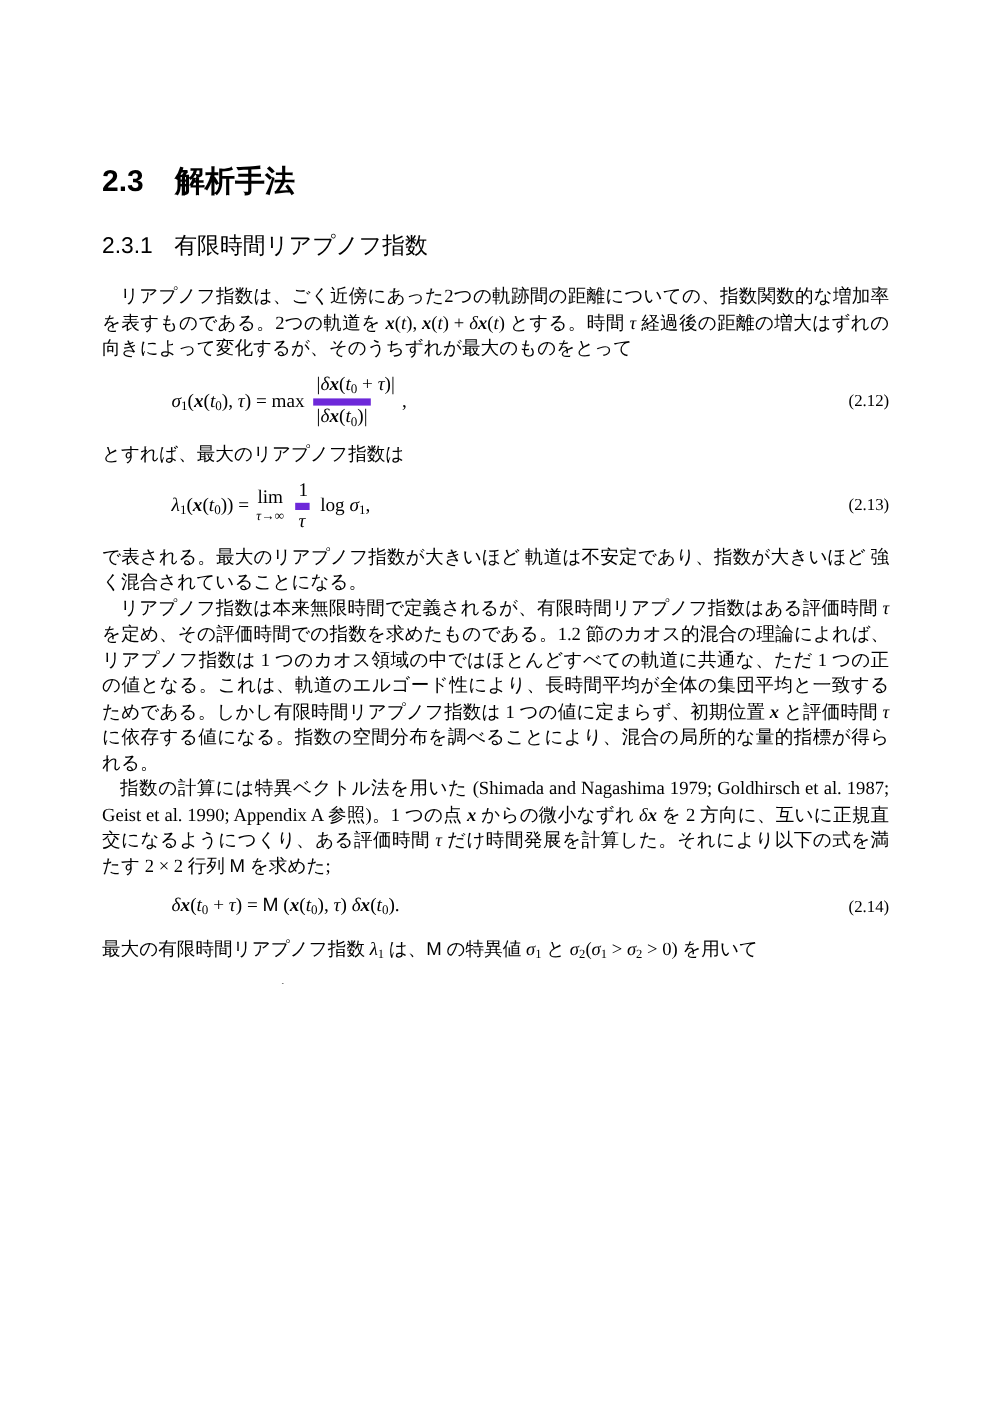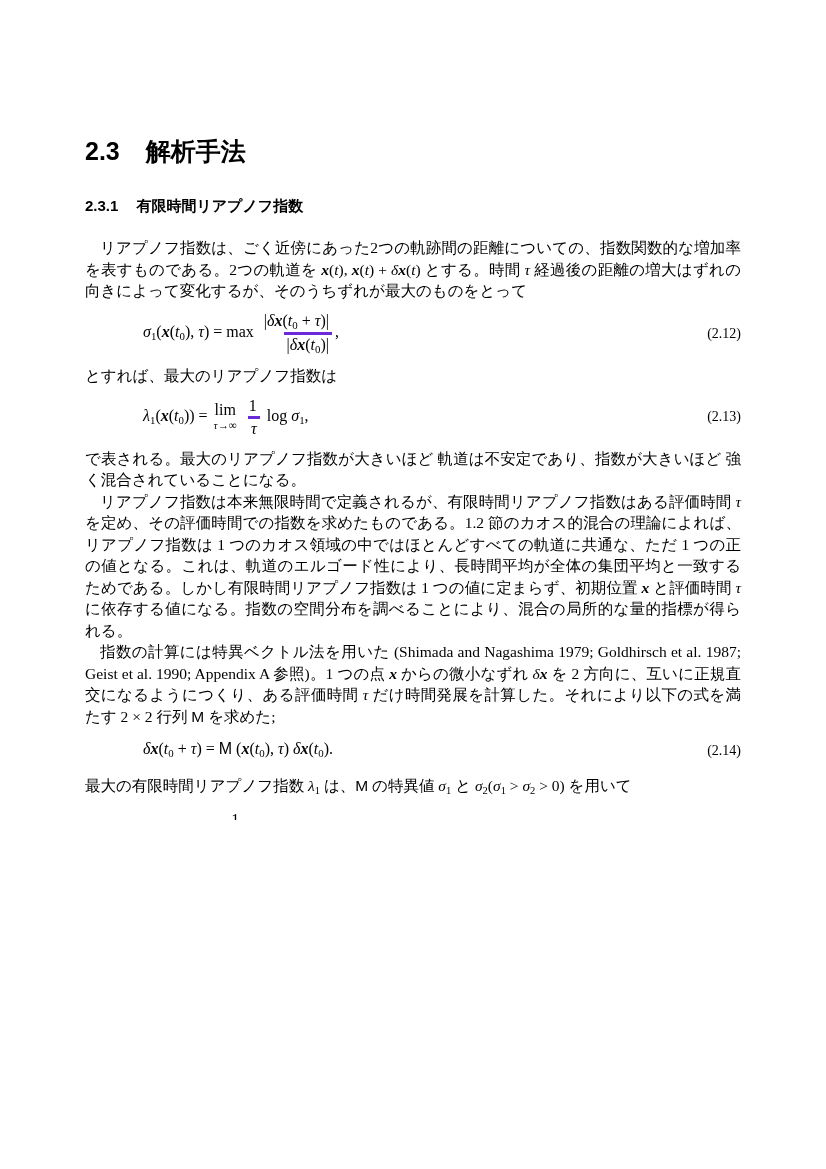--- a/index.html
+++ b/index.html
@@ -16,41 +16,41 @@
     overflow:hidden;
   }
   h1.section{
     font-family:"Liberation Sans","DejaVu Sans",sans-serif;
     font-size:25px;line-height:28px;font-weight:bold;
     margin:0 0 31px 0;
   }
   h1.section .sec-num{margin-right:26px;}
   h2.subsection{
     font-family:"Liberation Sans","DejaVu Sans",sans-serif;
-    font-size:15px;line-height:20px;font-weight:bold;
+    font-size:19px;line-height:20px;font-weight:normal;
     margin:0 0 21px 0;
   }
   h2.subsection .sec-num{margin-right:18px;}
   p.body{
     margin:0;
     text-align:justify;
   }
   p.indent{text-indent:15px;}
   
   .m-r{font-style:normal;}
   .m-i{font-style:italic;}
   .m-b{font-style:italic;font-weight:bold;}
   .m-sf{font-family:"Liberation Sans","DejaVu Sans",sans-serif;font-style:normal;}
   .m-sub{font-size:0.68em;vertical-align:-0.25em;}
   .frac{
-    display:inline-flex;flex-direction:column;align-items:flex-end;
+    display:inline-flex;flex-direction:column;align-items:flex-start;
     vertical-align:middle;margin:0 3px;line-height:1.25;
   }
   .frac .num{display:block;padding:0 3px;}
-  .frac .den{display:block;border-top:3px solid #6d28d9;padding:0 3px;}
+  .frac .den{display:block;border-top:6px solid #6d28d9;padding:0 3px;}
   .underop{
     display:inline-flex;flex-direction:column;align-items:center;
     vertical-align:middle;margin:0 2px;line-height:1.05;
   }
   .underop .uo-under{font-size:0.7em;margin-top:1px;}
   
   .eqrow{
     display:flex;align-items:center;
     margin:9px 0;
     min-height:30px;

